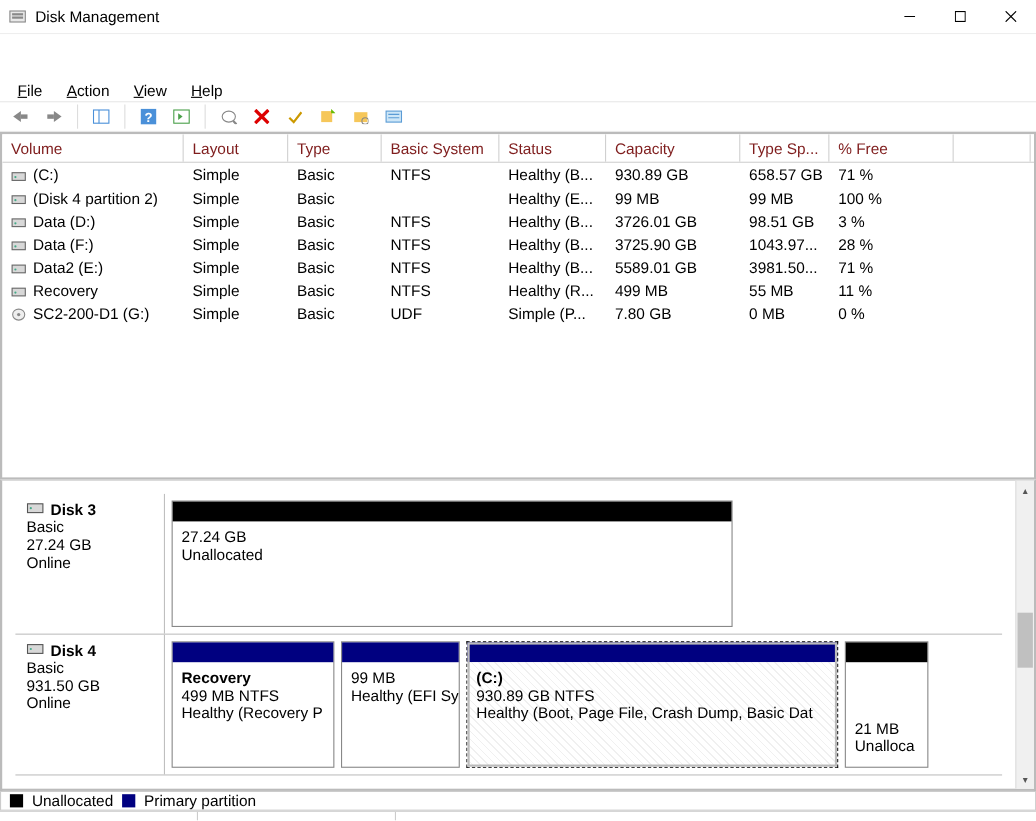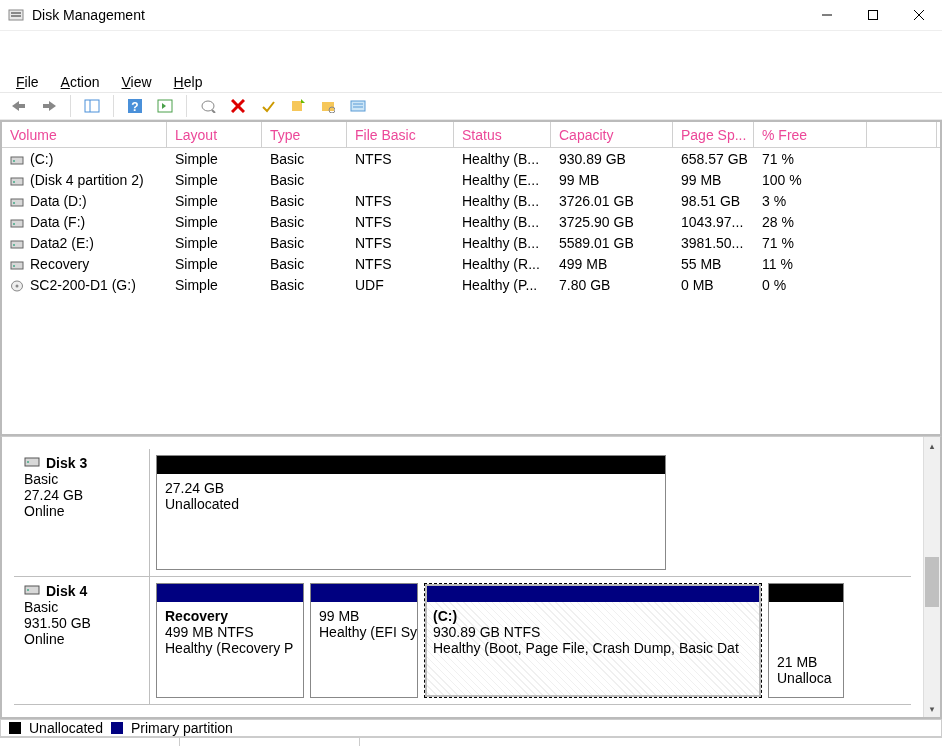--- a/index.html
+++ b/index.html
@@ -9,21 +9,21 @@
 .titlebar .title { flex: 1; font-size: 14px; }
 .titlebar .win-btn { width: 46px; height: 30px; display: flex; align-items: center; justify-content: center; }
 .menubar { height: 28px; display: flex; align-items: center; padding: 0 8px; gap: 6px; margin-top: 41px; }
 .menubar .menu-item { padding: 2px 8px; text-decoration: underline; text-decoration-color: transparent; cursor: default; }
 .menubar .menu-item span.u { text-decoration: underline; }
 .toolbar { height: 34px; border-top: 1px solid #e8e8e8; border-bottom: 1px solid #e8e8e8; display: flex; align-items: center; padding: 0 6px; gap: 4px; }
 .toolbar .tbtn { width: 26px; height: 26px; display: flex; align-items: center; justify-content: center; border: 1px solid transparent; }
 .toolbar .sep { width: 1px; height: 22px; background: #ddd; margin: 0 4px; }
 .volume-pane { border: 2px solid #bbb; border-top-width: 2px; flex: 0 0 316px; overflow: auto; position: relative; background:#fff; }
 .vol-head-row { height: 26px; display: flex; border-bottom: 1px solid #d0d0d0; position: sticky; top:0; background:#fff; }
-.vol-head { padding: 0 8px; border-right: 1px solid #d0d0d0; display: flex; align-items: center; font-size: 14px; color: #ec4899; cursor: default; white-space: nowrap; overflow: hidden; }
+.vol-head { padding: 0 8px; border-right: 1px solid #d0d0d0; display: flex; align-items: center; font-size: 14px; color: #7f1d1d; cursor: default; white-space: nowrap; overflow: hidden; }
 .vol-row { height: 21px; display: flex; align-items: center; }
 .vol-cell { padding: 0 8px; white-space: nowrap; overflow: hidden; display:flex; align-items:center; font-size:14px; }
 .vol-cell .drive-icon { width:14px; height:12px; margin-right:6px; flex-shrink:0; }
 .c-vol { width: 165px; }
 .c-lay { width: 95px; }
 .c-typ { width: 85px; text-align: center; }
 .c-fs  { width: 107px; }
 .c-st  { width: 97px; }
 .c-cap { width: 122px; }
 .c-fr  { width: 81px; }
@@ -162,24 +162,24 @@
         <line x1="3" y1="7" x2="13" y2="7" stroke="#5a9bd5"></line>
       </svg>
     </div>
 </div>
 
 <div class="volume-pane">
   <div class="vol-head-row">
     <div class="vol-head c-vol">Volume</div>
     <div class="vol-head c-lay">Layout</div>
     <div class="vol-head c-typ">Type</div>
-    <div class="vol-head c-fs">File Basic</div>
+    <div class="vol-head c-fs">Basic System</div>
     <div class="vol-head c-st">Status</div>
     <div class="vol-head c-cap">Capacity</div>
-    <div class="vol-head c-fr">Page Sp...</div>
+    <div class="vol-head c-fr">Type Sp...</div>
     <div class="vol-head c-pf">% Free</div>
     <div class="vol-head c-x"></div>
   </div>
   <div id="volume-rows">
       <div class="vol-row">
         <div class="vol-cell c-vol">
           <span class="drive-icon"><svg class="drive-icon-svg" viewBox="0 0 14 12">
               <rect x="1" y="3" width="12" height="7" fill="#d8d8d8" stroke="#666"></rect>
               <circle cx="4" cy="7" r="1" fill="#4a8"></circle>
             </svg></span>
@@ -277,21 +277,21 @@
         <div class="vol-cell c-vol">
           <span class="drive-icon"><svg class="drive-icon-svg" viewBox="0 0 14 12">
               <ellipse cx="7" cy="6" rx="5.5" ry="5" fill="#eee" stroke="#888"></ellipse>
               <circle cx="7" cy="6" r="1.5" fill="#888"></circle>
             </svg></span>
           <span>SC2-200-D1 (G:)</span>
         </div>
         <div class="vol-cell c-lay">Simple</div>
         <div class="vol-cell c-typ">Basic</div>
         <div class="vol-cell c-fs">UDF</div>
-        <div class="vol-cell c-st">Healthy (P...</div>
+        <div class="vol-cell c-st">Simple (P...</div>
         <div class="vol-cell c-cap">7.80 GB</div>
         <div class="vol-cell c-fr">0 MB</div>
         <div class="vol-cell c-pf">0 %</div>
       </div>
     </div>
 </div>
 
 <div class="disk-pane-wrap">
   <div class="disk-pane" id="disk-pane">
       <div class="disk-row">

